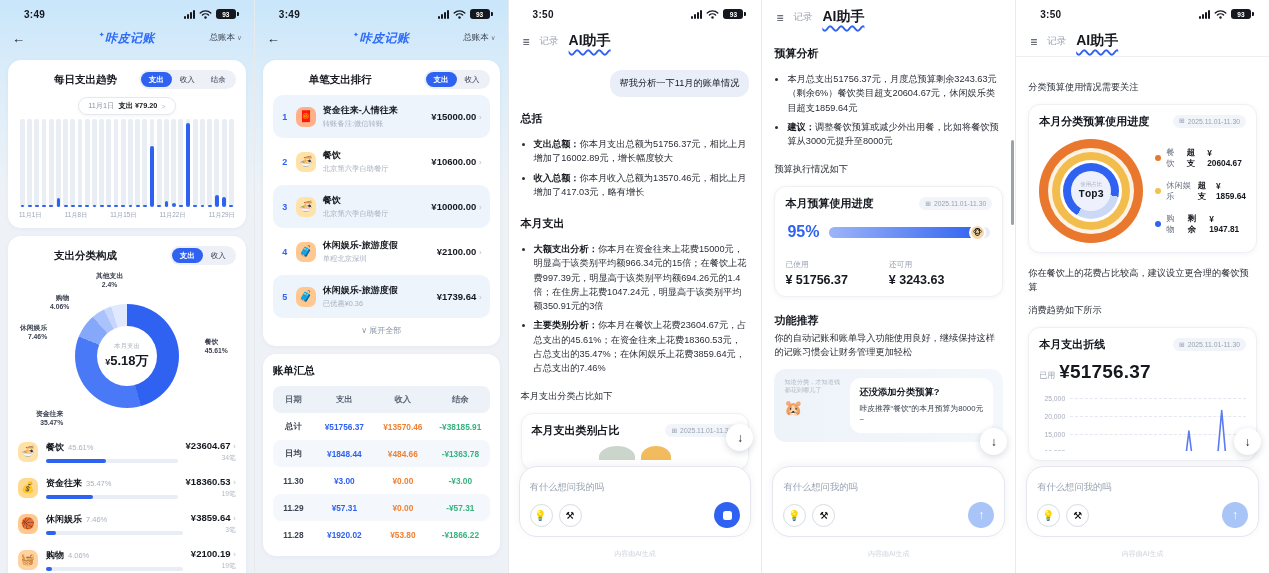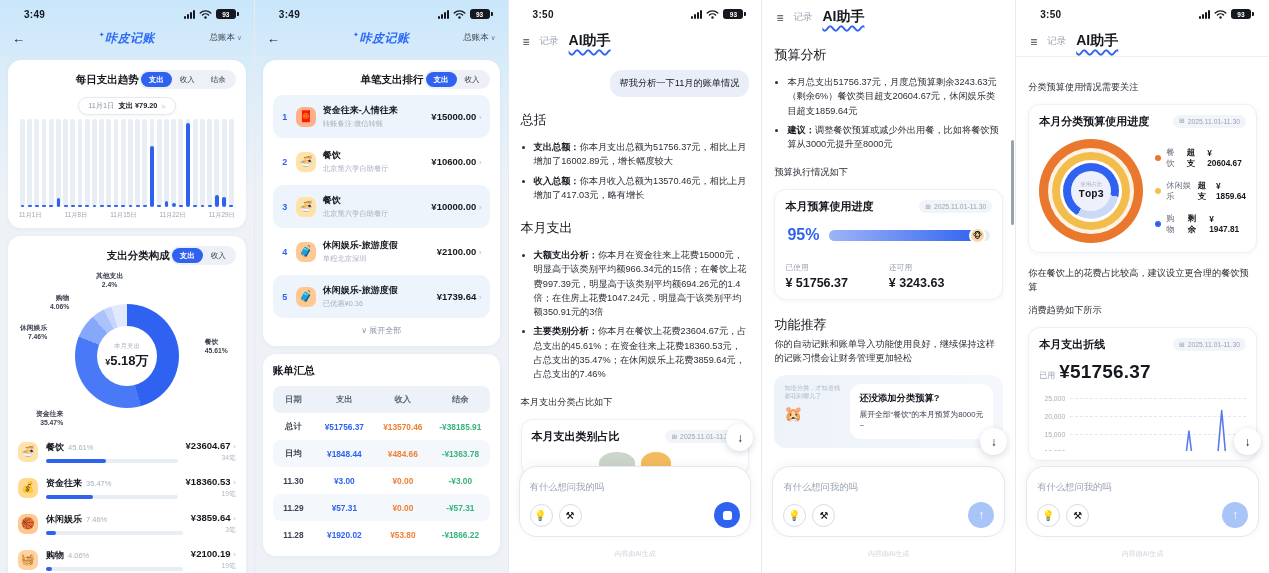--- a/index.html
+++ b/index.html
@@ -24,21 +24,21 @@
 
   
   .nav { height:28px; display:flex; align-items:center; padding:0 12px; position:relative; }
   .back { font-size:13px; color:#15181e; width:30px; }
   .logo { position:absolute; left:0; right:0; text-align:center; font-size:12px; font-weight:800; font-style:italic; color:#2f6bf7; letter-spacing:.5px; }
   .logo .spark { font-size:7px; vertical-align:super; }
   .book { margin-left:auto; font-size:8.5px; color:#3c4250; display:flex; align-items:center; gap:2px; z-index:1; }
   .book .chev { font-size:6.5px; color:#6b7280; }
 
   .card { background:#fff; border-radius:13px; margin:8px 8px 0; padding:10px 10px 8px; box-shadow:0 1px 4px rgba(40,60,110,.05); }
-  .card-top { display:flex; align-items:center; justify-content:flex-end;margin-left:36px; }
+  .card-top { display:flex; align-items:center; justify-content:space-between;margin-left:36px; }
   .card-top h3 { font-size:10.5px; font-weight:700; color:#15181e; }
   .pills { background:#edf1f7; border-radius:11px; padding:2px; display:flex; }
   .pill { font-size:7.5px; color:#3c4250; padding:2.5px 8px; border-radius:9px; }
   .pill.on { background:#2f62f0; color:#fff; font-weight:700; }
 
   .tooltip { width:fit-content; margin:8px auto 4px; background:#fff; border:1px solid #e4e9f0; border-radius:10px; padding:3px 9px; font-size:7.3px; color:#8b94a4; display:flex; gap:4px; align-items:center; box-shadow:0 1px 3px rgba(40,60,110,.06); }
   .tooltip b { color:#15181e; }
   .tooltip .more { color:#b6bdc9; }
 
   .barchart { height:88px; display:flex; align-items:flex-end; gap:2.4px; padding:0 2px; margin-top:2px; }
@@ -96,21 +96,21 @@
   .c-bal { color:#36b37e; font-weight:700; }
 
   
   .ai-nav { display:flex; align-items:flex-end; gap:10px; padding:8px 14px 6px; }
   .menu-ic { font-size:12px; color:#3c4250; line-height:1; padding-bottom:2px; }
   .tab-rec { font-size:9.5px; color:#9aa3b2; padding-bottom:2px; }
   .tab-ai { font-size:14px; font-weight:800; color:#15181e; text-decoration:underline wavy #2f62f0 1.5px; text-underline-offset:4px; }
   .ai-nav.divide { border-bottom:1px solid #edeff3; }
   .ai-body { padding:4px 12px 0; display:flex; flex-direction:column; }
   .bubble { align-self:flex-end; background:#e9eef9; border-radius:12px; padding:7px 10px; font-size:9.2px; color:#15181e; margin:10px 0 4px; }
-  .ai-h { font-size:13px; font-weight:400; color:#15181e; margin:10px 0 2px; }
+  .ai-h { font-size:11px; font-weight:700; color:#15181e; margin:10px 0 2px; }
   .ai-p { font-size:9.2px; color:#2a2e36; margin:8px 0 2px; line-height:1.5; }
   .ai-ul { list-style:disc; padding-left:13px; margin:4px 0 2px; }
   .ai-ul li { font-size:9.2px; color:#2a2e36; line-height:1.55; margin:5px 0; }
   .ai-ul li b { color:#15181e; }
 
   .acard { background:#fff; border:1px solid #eef0f4; border-radius:12px; padding:9px 10px; margin:7px 0 6px; box-shadow:0 1px 5px rgba(40,60,110,.06); }
   .acard-top { display:flex; align-items:center; justify-content:space-between; }
   .acard-top h4 { font-size:11px; font-weight:700; color:#15181e; }
   .badge { background:#f1f4f9; border-radius:8px; padding:2.5px 6px; font-size:6.8px; color:#9aa3b2; display:flex; gap:3px; align-items:center; white-space:nowrap; }
 
@@ -710,21 +710,21 @@
       </div>
       <div class="ai-h">功能推荐</div>
       <div class="ai-p" style="margin-top:2px">你的自动记账和账单导入功能使用良好，继续保持这样的记账习惯会让财务管理更加轻松</div>
       <div class="promo">
         <div class="promo-side">
           <div class="tiny">知道分类，才知道钱都花到哪儿了</div>
           <div class="masc">🐹</div>
         </div>
         <div class="promo-bubble">
           <h5>还没添加分类预算?</h5>
-          <p>展开全部“餐饮”的本月预算为8000元~</p>
+          <p>咔皮推荐“餐饮”的本月预算为8000元~</p>
         </div>
       </div>
     </div>
     <div class="fab" style="top:428px">
         <span>↓</span>
       </div>
     <div class="scrollmark"></div>
     <div class="chat-bottom">
       <div class="chatbox">
         <input class="chat-input" placeholder="有什么想问我的吗" style="">

